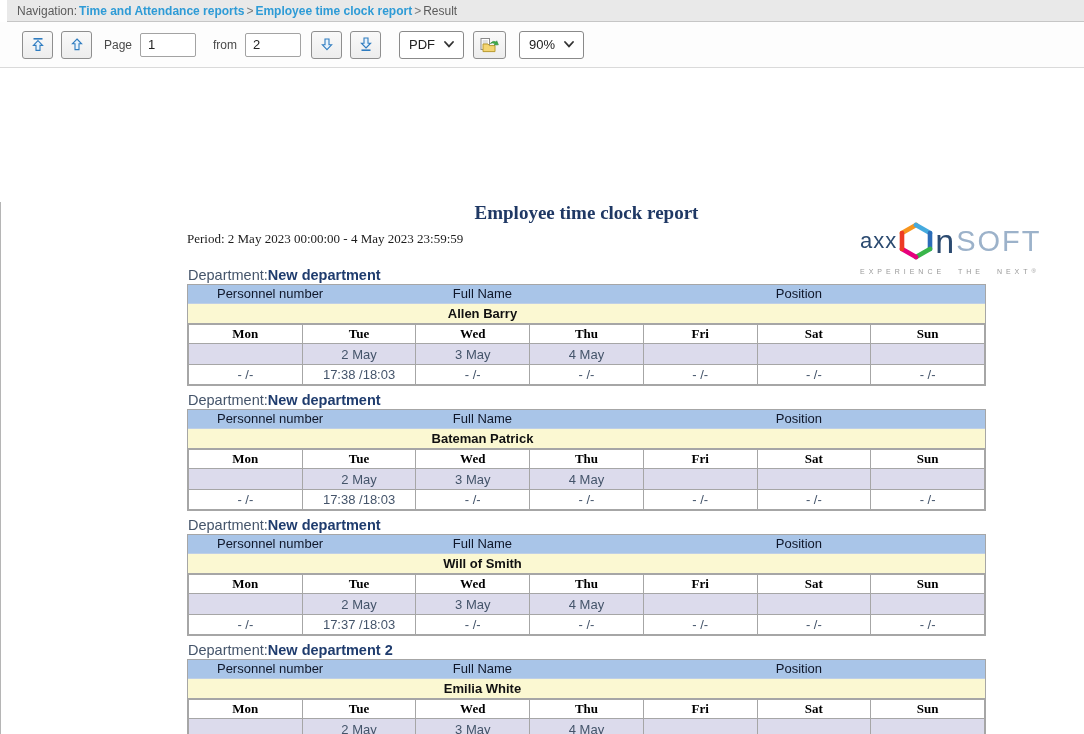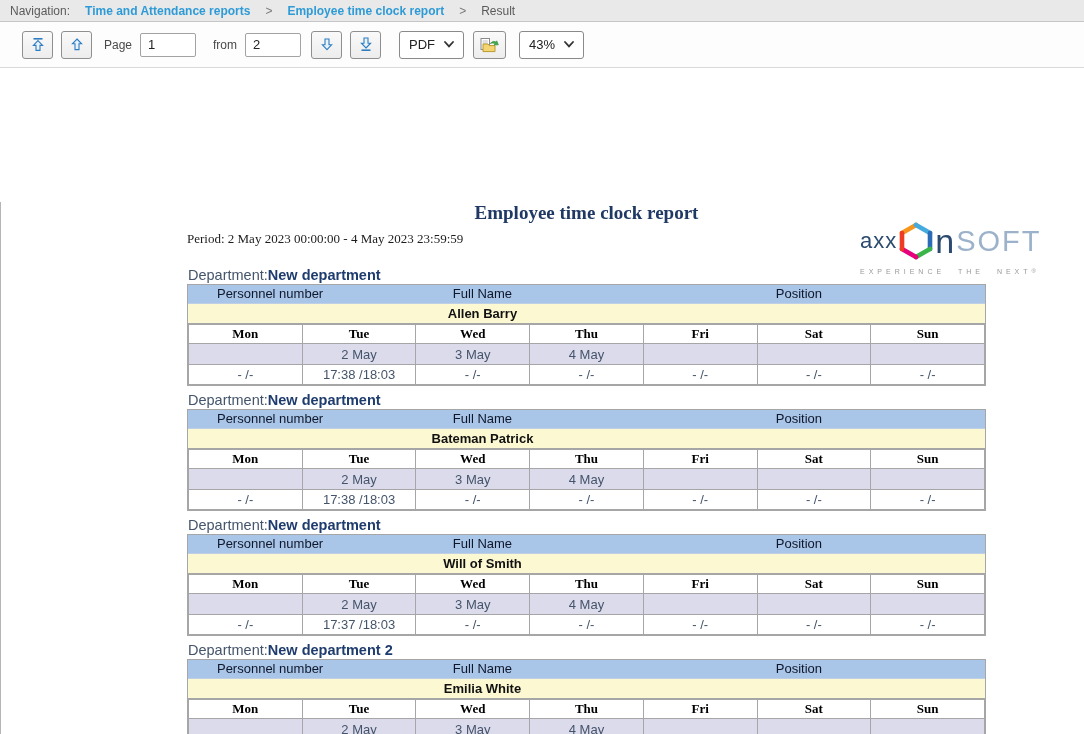--- a/index.html
+++ b/index.html
@@ -8,21 +8,21 @@
     width:1084px; height:734px; overflow:hidden;
     background:#ffffff;
     font-family:"Liberation Sans", sans-serif;
     -webkit-font-smoothing:antialiased;
   }
 
   
   .navbar {
     height:22px; background:#e9e9e9; border-bottom:1px solid #c6c6c6;
     display:flex; align-items:center; padding-left:10px;
-    font-size:12px; color:#5b5b5b; gap:15px; white-space:nowrap;
+    font-size:12px; color:#5b5b5b; gap:2px; white-space:nowrap;margin-left:7px;
   }
   .navbar a { color:#2e9bd6; font-weight:bold; text-decoration:none; cursor:pointer; }
   .navbar .sep { color:#7a7a7a; }
 
   
   .toolbar {
     height:46px; background:#fdfdfd; border-bottom:1px solid #dadada;
     display:flex; align-items:center; padding-left:22px;
     font-size:12px; color:#444;
   }
@@ -156,21 +156,21 @@
   <button class="tb-btn" style="width:33px;">
     <svg class="icon" width="19" height="16" viewBox="0 0 19 16">
       <rect x="1" y="1.5" width="8.5" height="11" fill="#ffffff" stroke="#8a8a8a" stroke-width="1"></rect>
       <line x1="2.6" y1="4" x2="7.8" y2="4" stroke="#b9b9b9" stroke-width="0.9"></line>
       <line x1="2.6" y1="6" x2="7.8" y2="6" stroke="#b9b9b9" stroke-width="0.9"></line>
       <path d="M3 7 h5 l1.4 1.6 h5.6 v6 H3 Z" fill="#f4d572" stroke="#b99a2f" stroke-width="1"></path>
       <path d="M10.2 6.5 q3-3.5 6-1.5 l0.6-1.2 1.6 4 -4.2 0.3 0.8-1.3 q-2.4-1.5-4.8 -0.3 Z" fill="#3fae49" stroke="#2c7f34" stroke-width="0.5"></path>
     </svg>
   </button>
   <div class="tb-select" style="margin-left:5px;">
-    <span>43%</span>
+    <span>90%</span>
     <svg class="chev" width="10" height="7" viewBox="0 0 10 7">
       <path d="M1 1 L5 5.4 L9 1" fill="none" stroke="#333" stroke-width="1.8" stroke-linecap="round"></path>
     </svg>
   </div>
 </div>
 
 <div class="report">
 
   <div class="logo">
     <div class="logo-row">

